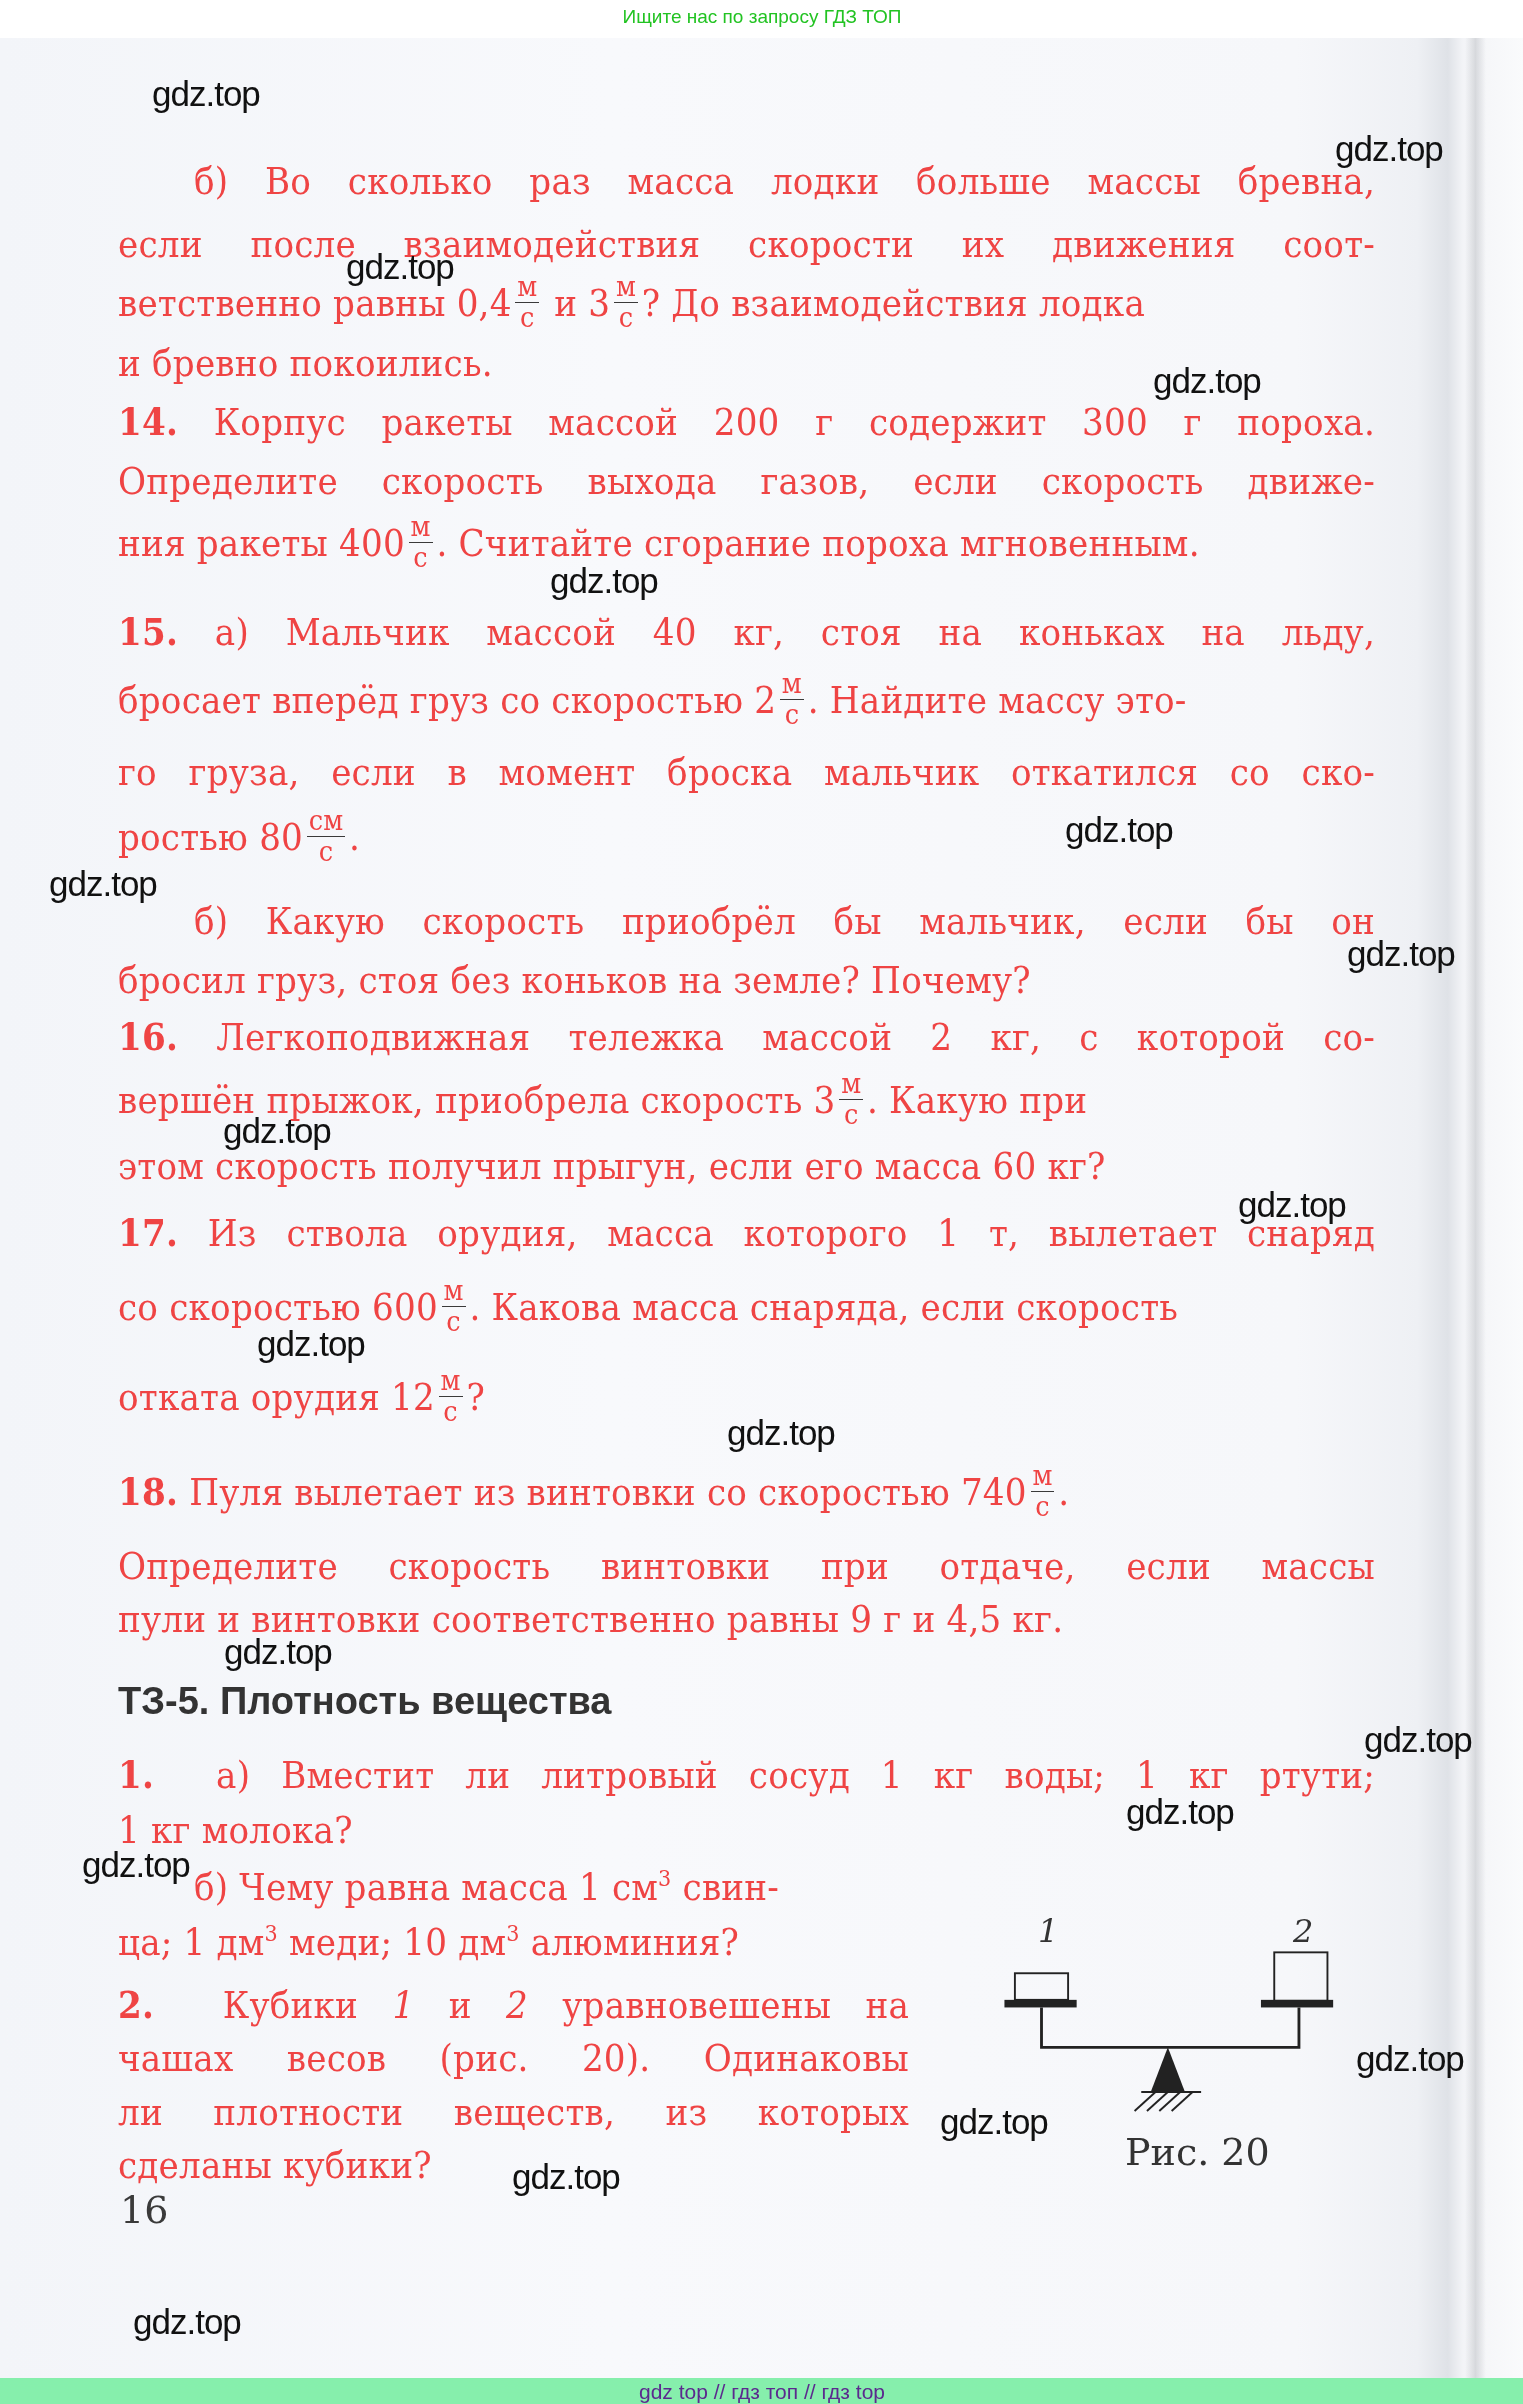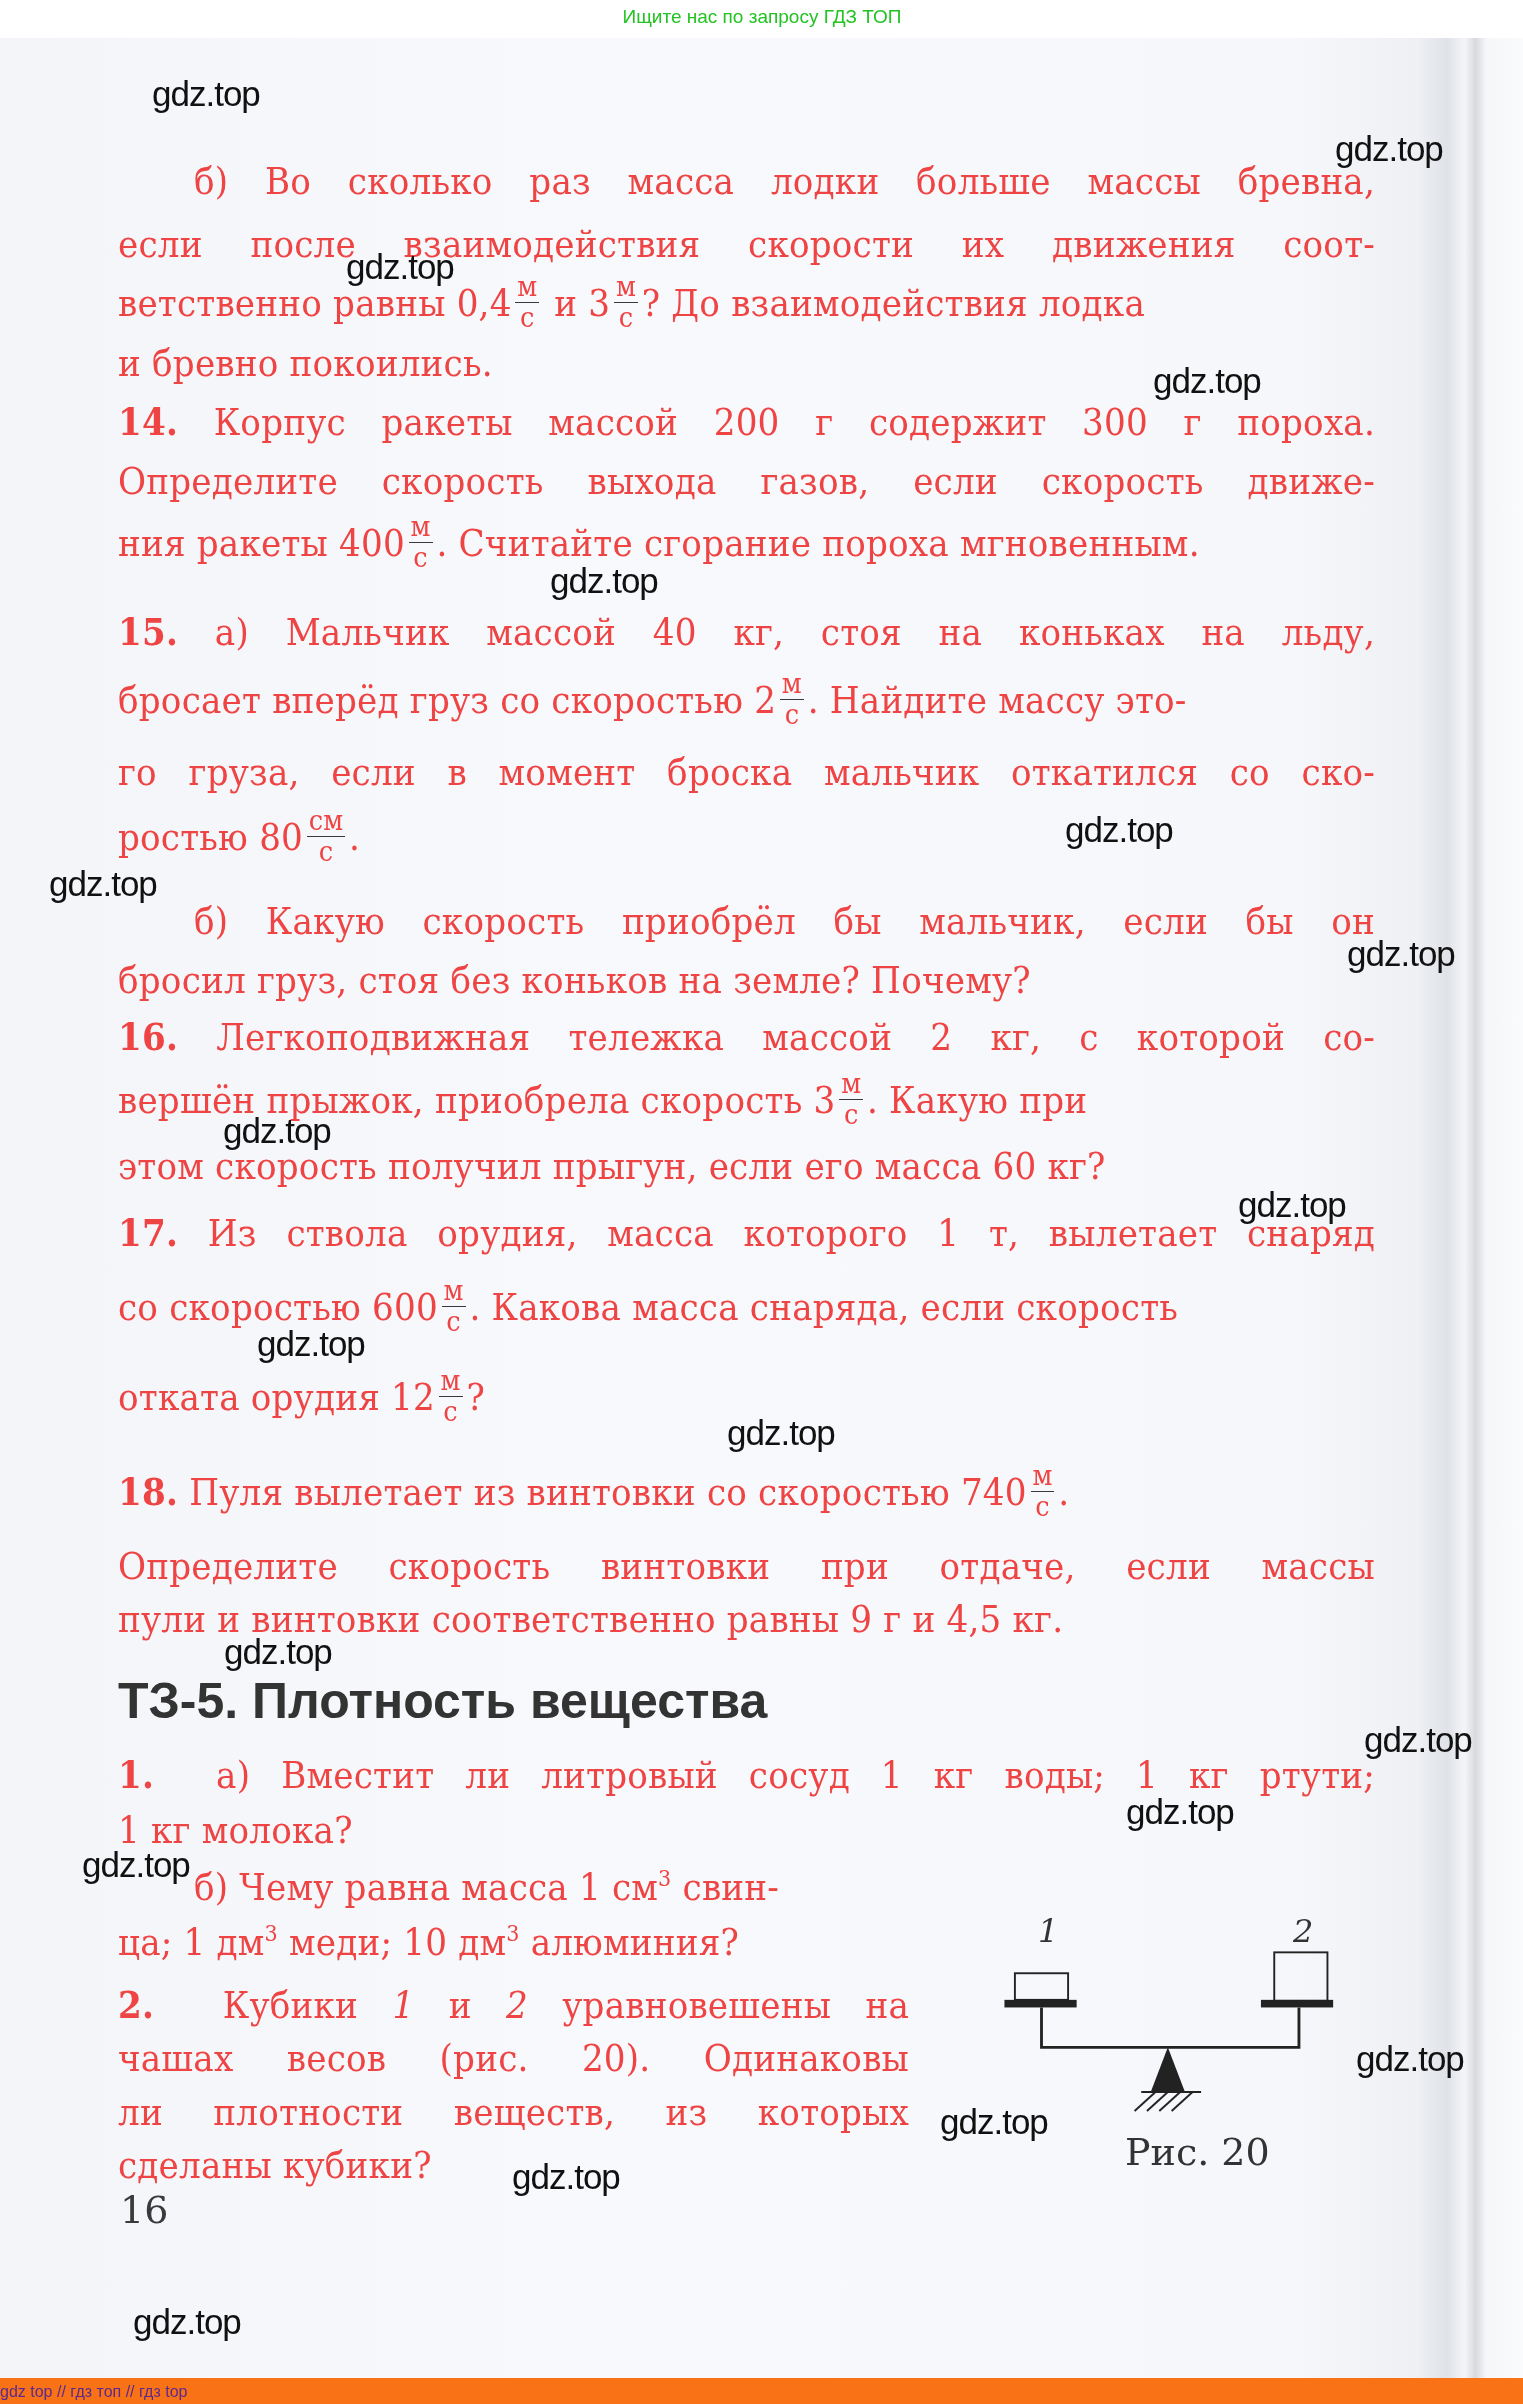--- a/index.html
+++ b/index.html
@@ -31,31 +31,31 @@
     .num { font-weight: bold; }
     .frac {
       display: inline-block; vertical-align: middle; text-align: center;
       font-size: 28.5px; line-height: 30px; margin: 0 3.8px; position: relative; top: -3.8px;
     }
     .frac .n { display: block; border-bottom: 1.9px solid #3a3a3a; padding: 0 1.9px; }
     .frac .d { display: block; }
     sup { font-size: 23px; line-height: 0; }
     .heading {
       position: absolute; left: 118px; font-family: "Liberation Sans", sans-serif;
-      font-weight: bold; font-size: 50px; line-height: 46px; color: #333;
+      font-weight: bold; font-size: 38px; line-height: 46px; color: #333;
     }
     .wm {
       position: absolute; font-family: "Liberation Sans", sans-serif;
       font-size: 35px; color: #111; letter-spacing: -1px;
     }
     .page-number { position: absolute; left: 120px; top: 2188px; font-size: 38px; color: #3a3a3a; }
     .bottom-banner {
       position: absolute; left: 0; top: 2378px; width: 1524px; height: 27px;
-      font-family: "Liberation Sans", sans-serif;
-      font-size: 16px; line-height: 27px; color: #5b2a8e; background: #f97316;
+      text-align: center; font-family: "Liberation Sans", sans-serif;
+      font-size: 21px; line-height: 27px; color: #5b2a8e; background: #86efac;
     }
     .figure { position: absolute; left: 970px; top: 1902px; width: 447px; height: 285px; }
     .fig-caption {
       position: absolute; left: 1103px; top: 2130px; font-size: 38px; color: #333; margin-left: 22px;
     }
     .cube-label { position: absolute; font-size: 32px; font-style: italic; color: #333; }
   </style>
 </head>
 <body>
 

